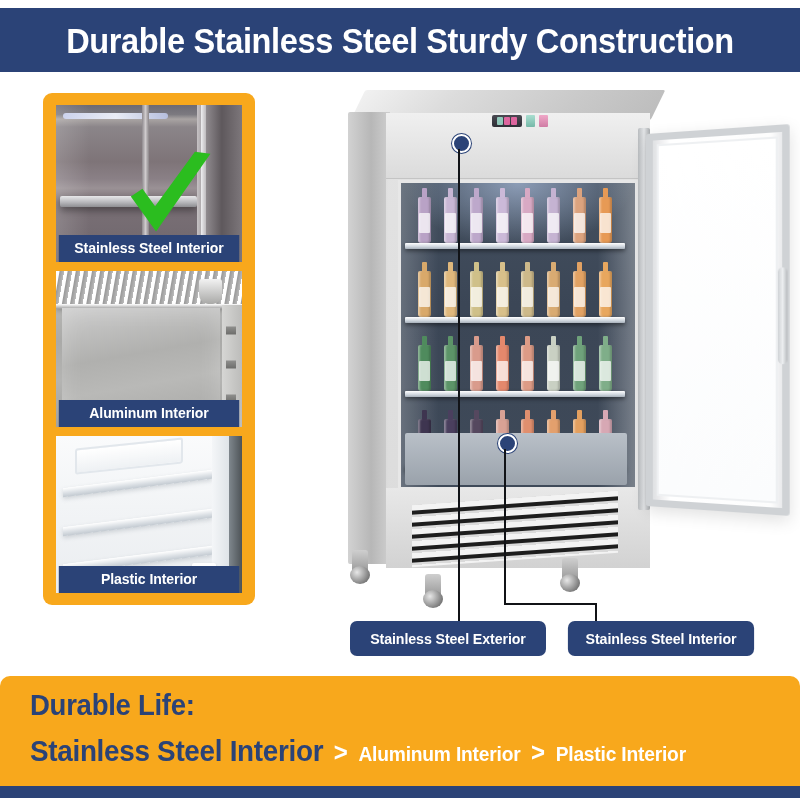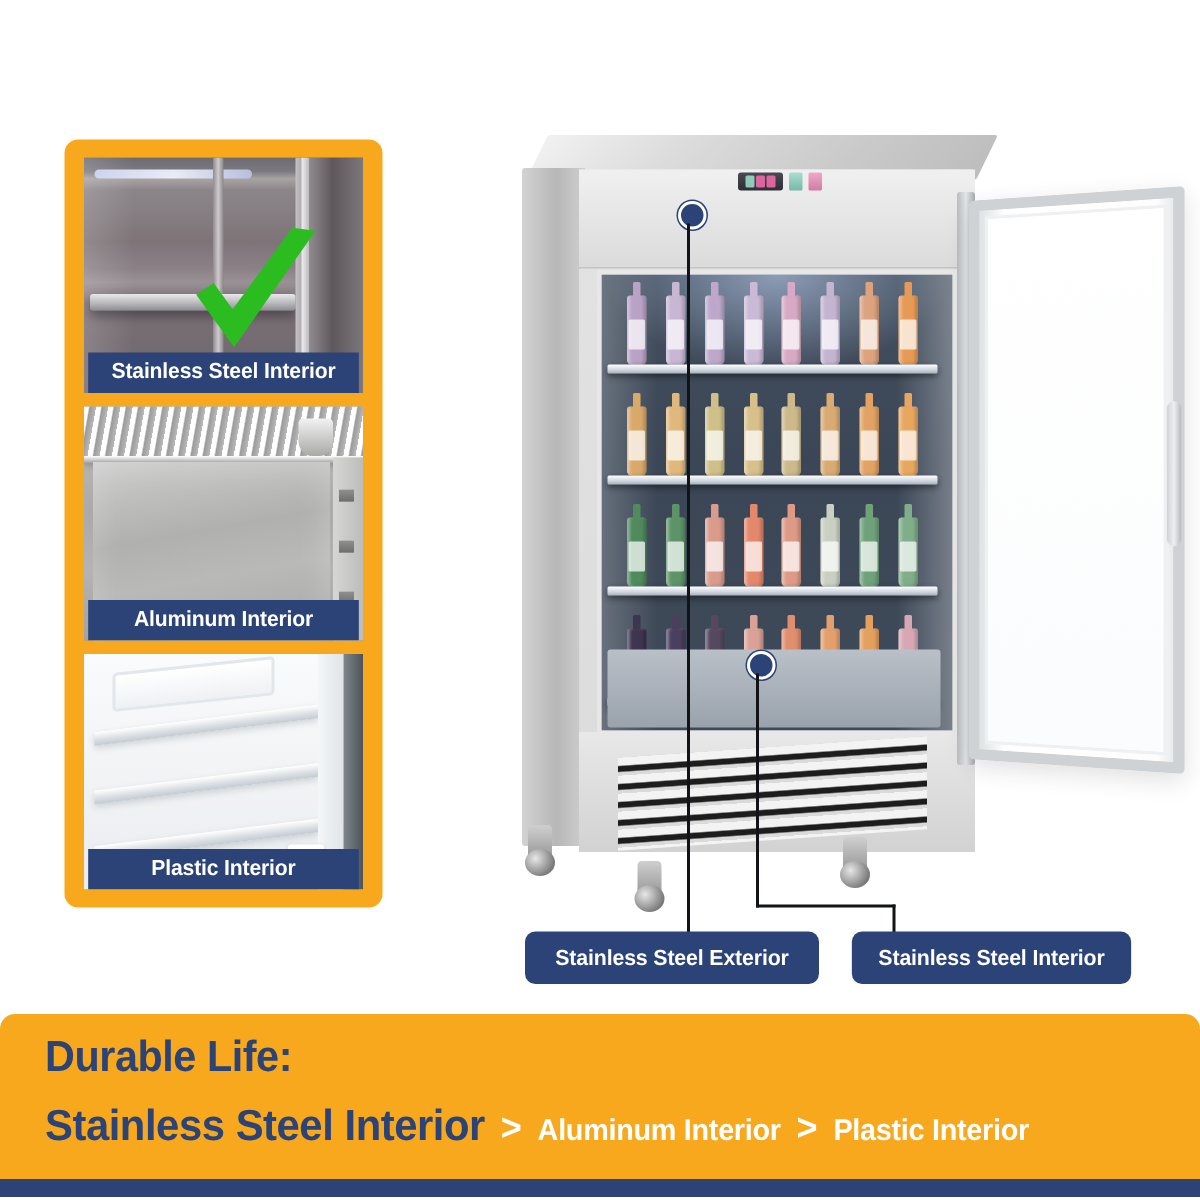--- a/index.html
+++ b/index.html
@@ -535,20 +535,23 @@
     width: 800px;
     height: 12px;
     background: #2b4377;
   }
 </style>
 </head>
 <body>
 
 <div id="page">
 
+  <div class="header-banner">
+    <div class="header-title">Durable Stainless Steel Sturdy Construction</div>
+  </div>
 
   <div class="compare-frame">
 
     <div class="compare-card">
       <div class="card-photo ph-ss">
         <div class="lightbar"></div>
         <div class="postL"></div>
         <div class="shelf"></div>
         <div class="doorjamb"></div>
       </div>

